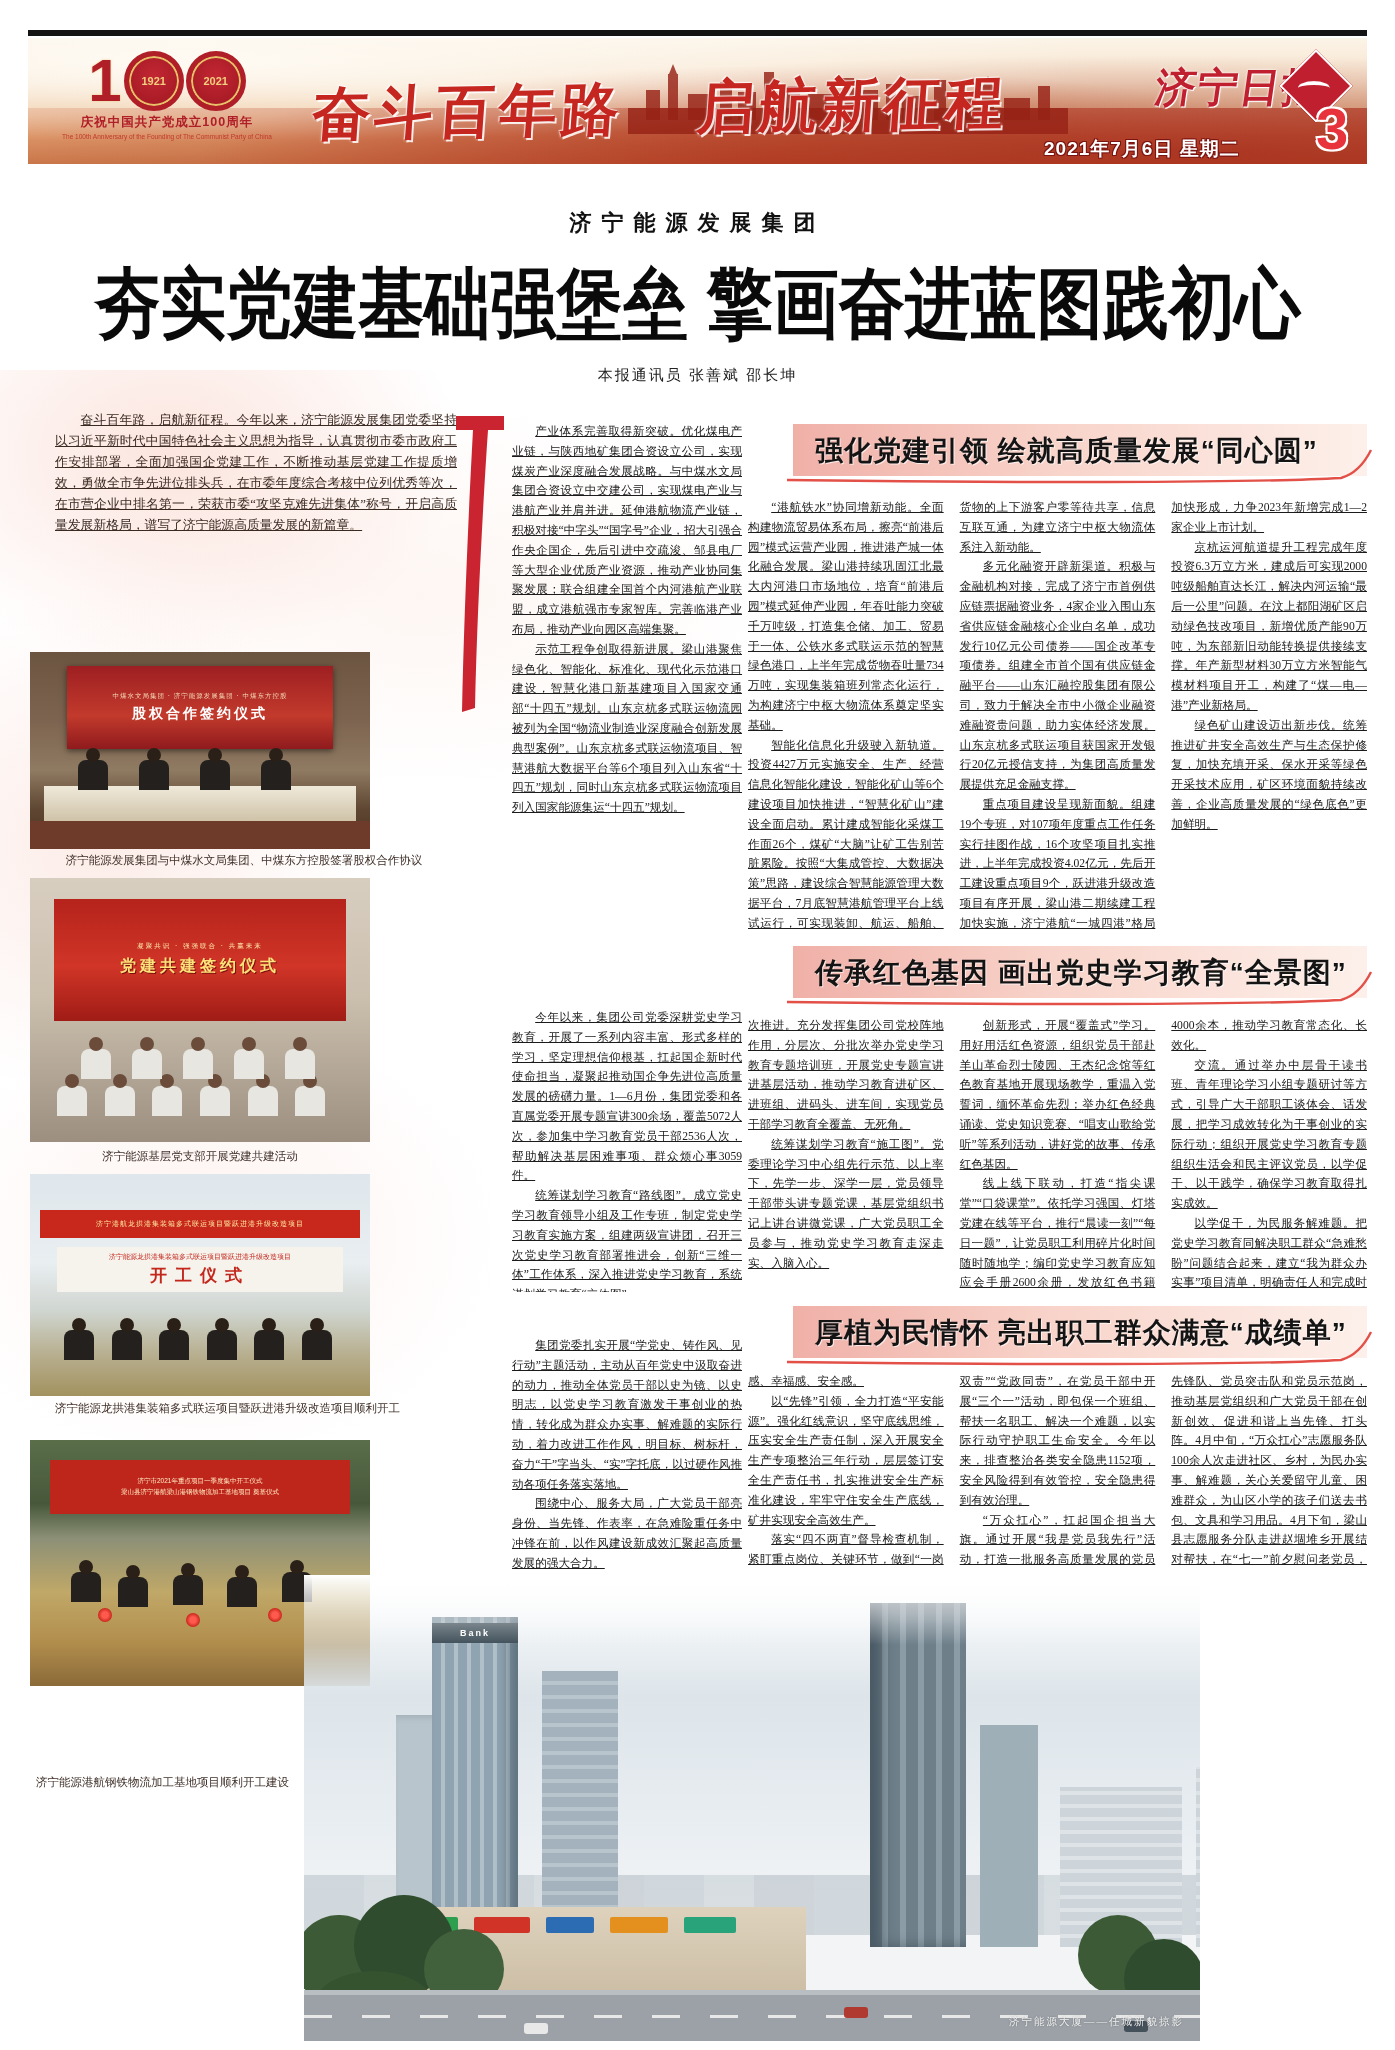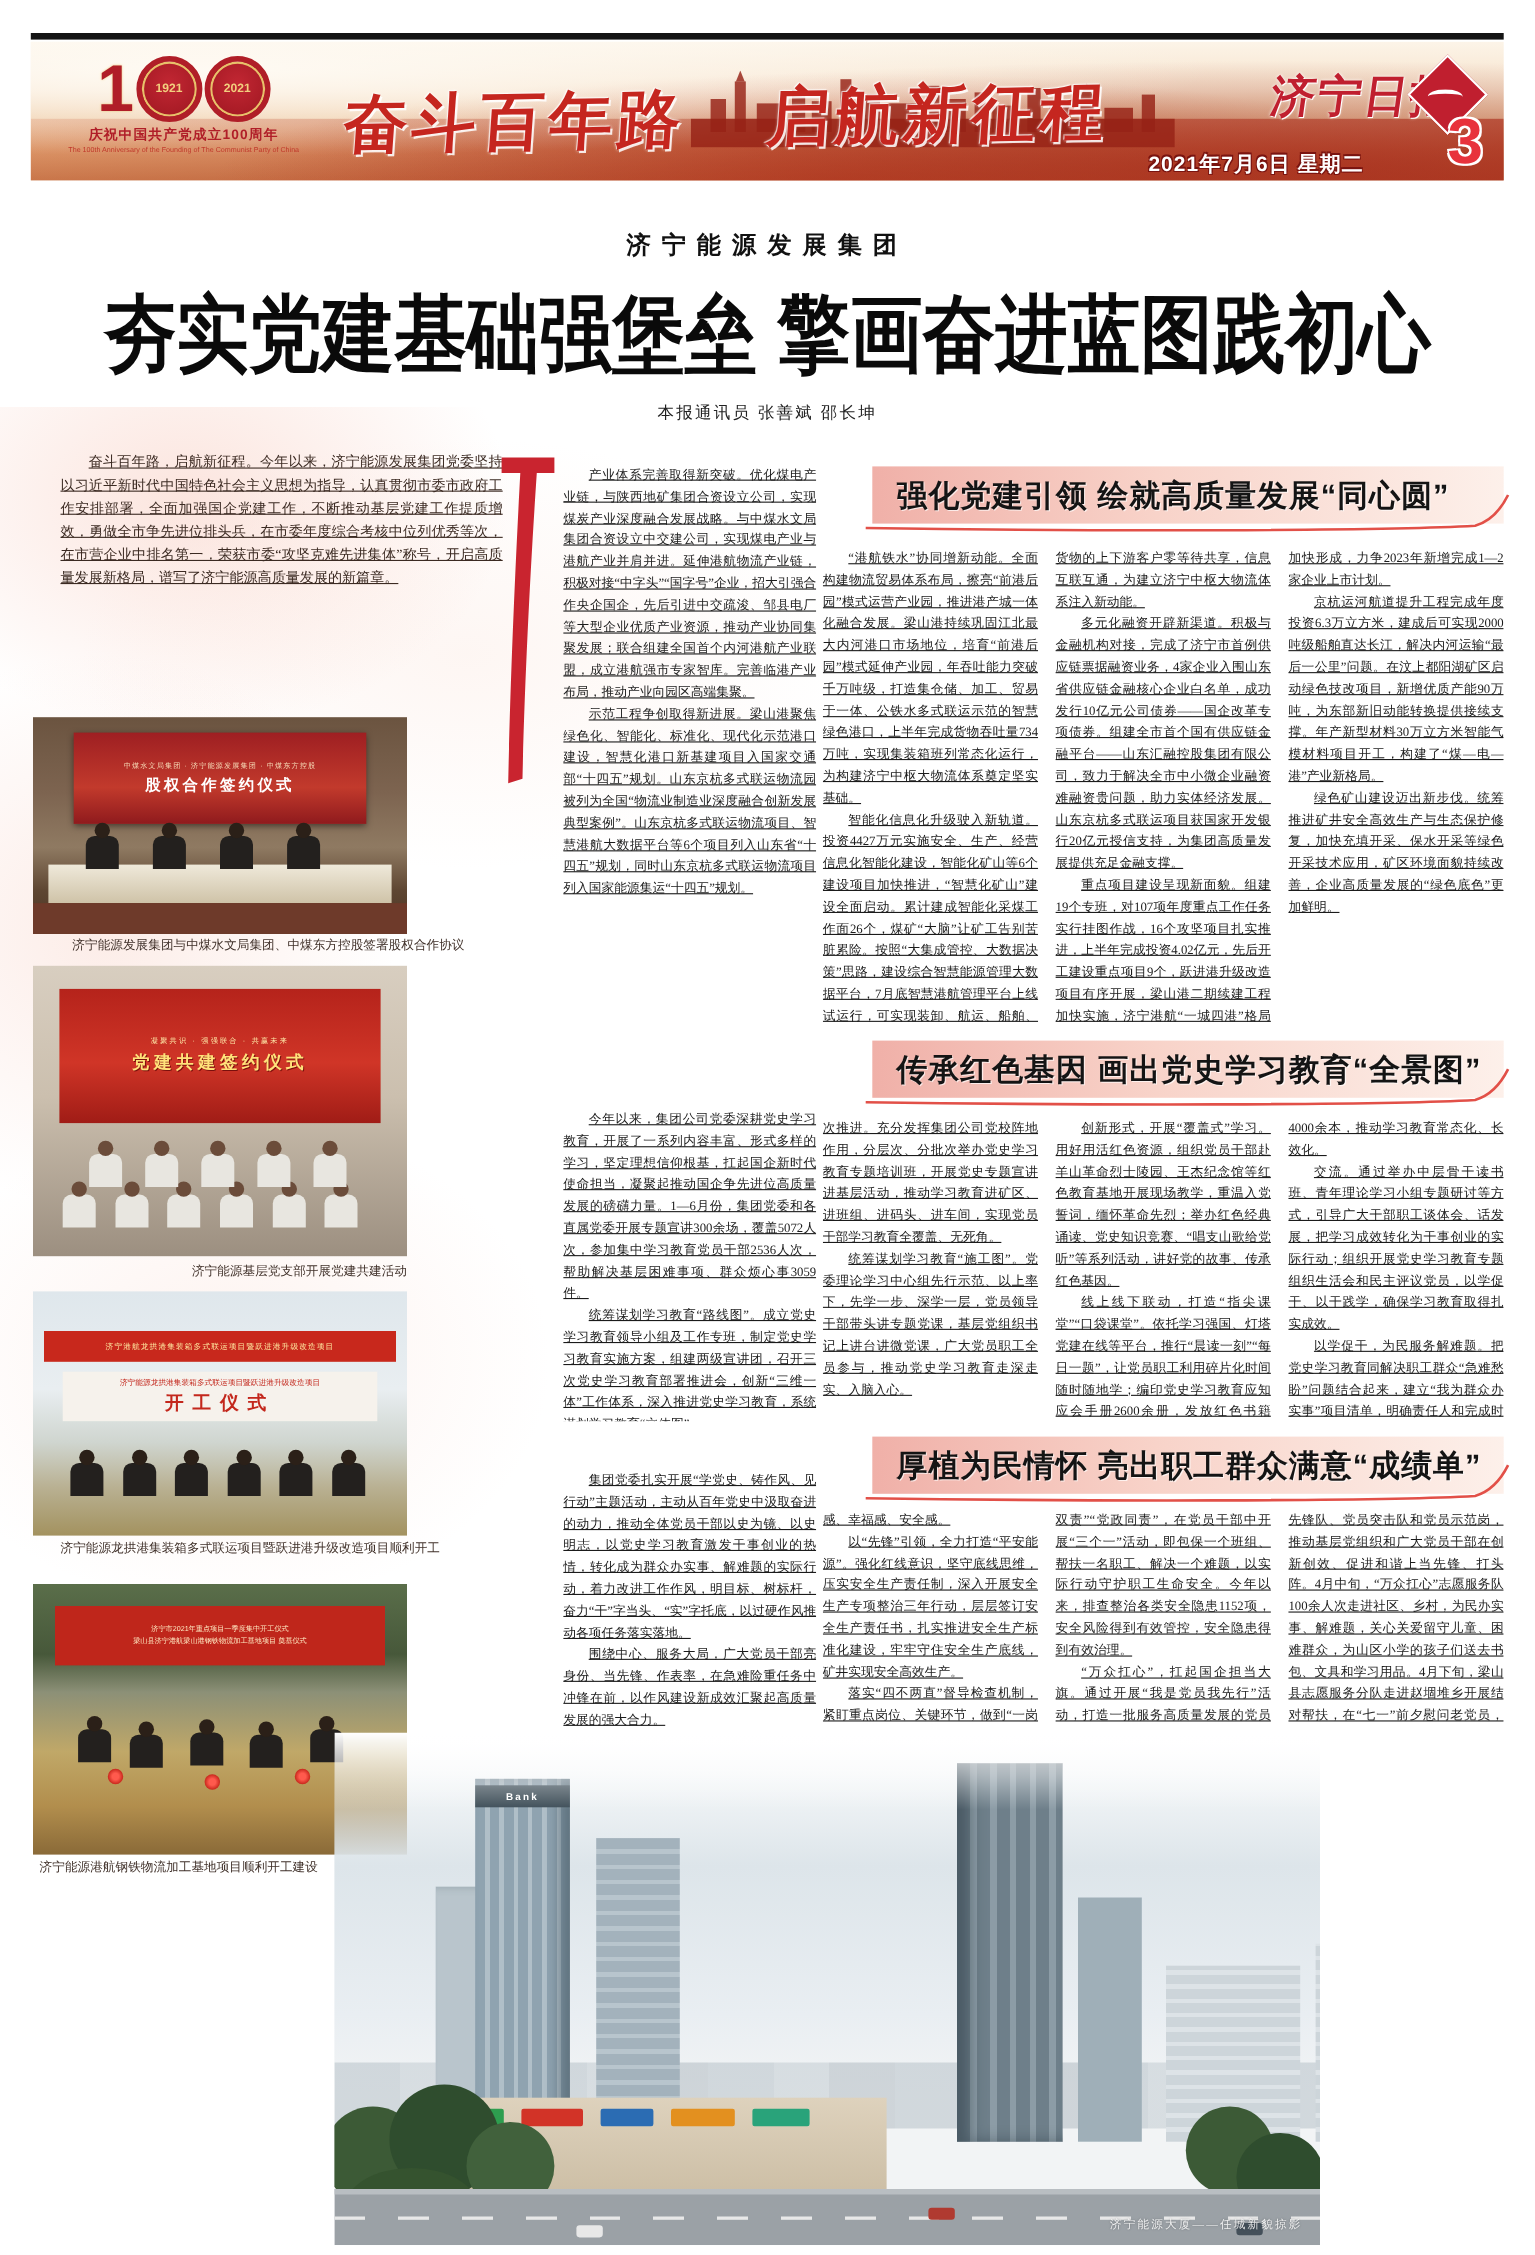--- a/index.html
+++ b/index.html
@@ -308,21 +308,21 @@
     <div class="sil light" style="left:36%;bottom:10%;"></div>
     <div class="sil light" style="left:50%;bottom:10%;"></div>
     <div class="sil light" style="left:64%;bottom:10%;"></div>
     <div class="sil light" style="left:78%;bottom:10%;"></div>
     <div class="sil light" style="left:15%;bottom:24%;"></div>
     <div class="sil light" style="left:30%;bottom:24%;"></div>
     <div class="sil light" style="left:45%;bottom:24%;"></div>
     <div class="sil light" style="left:60%;bottom:24%;"></div>
     <div class="sil light" style="left:75%;bottom:24%;"></div>
   </div>
-  <div class="abs caption cap-center" style="left:30px;top:1148px;width:340px;text-align:right;">济宁能源基层党支部开展党建共建活动</div>
+  <div class="abs caption cap-center" style="left:30px;top:1148px;width:340px;">济宁能源基层党支部开展党建共建活动</div>
 
   <div class="photo p3" style="top:1174px;height:222px;">
     <div class="p3-banner">
       <span>济宁港航龙拱港集装箱多式联运项目暨跃进港升级改造项目</span>
     </div>
     <div class="p3-white">
       <div class="l1">济宁能源龙拱港集装箱多式联运项目暨跃进港升级改造项目</div>
       <div class="l2">开工仪式</div>
     </div>
     <div class="sil" style="left:10%;bottom:16%;"></div>
@@ -341,21 +341,21 @@
     </div>
     <div class="sil" style="left:12%;bottom:34%;"></div>
     <div class="sil" style="left:26%;bottom:32%;"></div>
     <div class="sil" style="left:42%;bottom:33%;"></div>
     <div class="sil" style="left:58%;bottom:32%;"></div>
     <div class="sil" style="left:74%;bottom:34%;"></div>
     <div class="p4-flower" style="left:20%;bottom:26%;"></div>
     <div class="p4-flower" style="left:46%;bottom:24%;"></div>
     <div class="p4-flower" style="left:70%;bottom:26%;"></div>
   </div>
-  <div class="abs caption" style="left:36px;top:1690px;width:420px;">济宁能源港航钢铁物流加工基地项目顺利开工建设</div>
+  <div class="abs caption" style="left:36px;top:1774px;width:420px;">济宁能源港航钢铁物流加工基地项目顺利开工建设</div>
 
   <div class="abs bigphoto">
     <div class="bp-far"></div>
 
     <div class="tower tw-a2"></div>
     <div class="tower tw-a">
       <div class="tw-a-band">Bank</div>
     </div>
     <div class="tower tw-b"></div>
     <div class="tower tw-c"></div>

